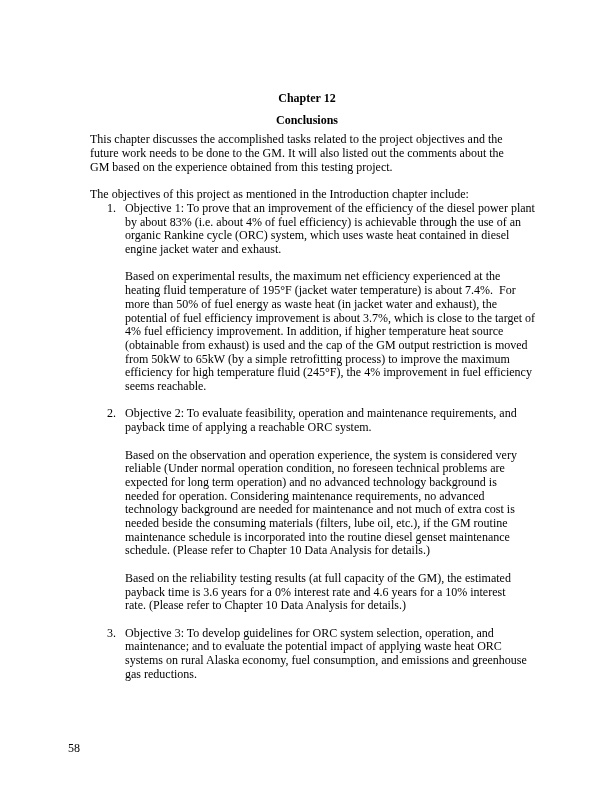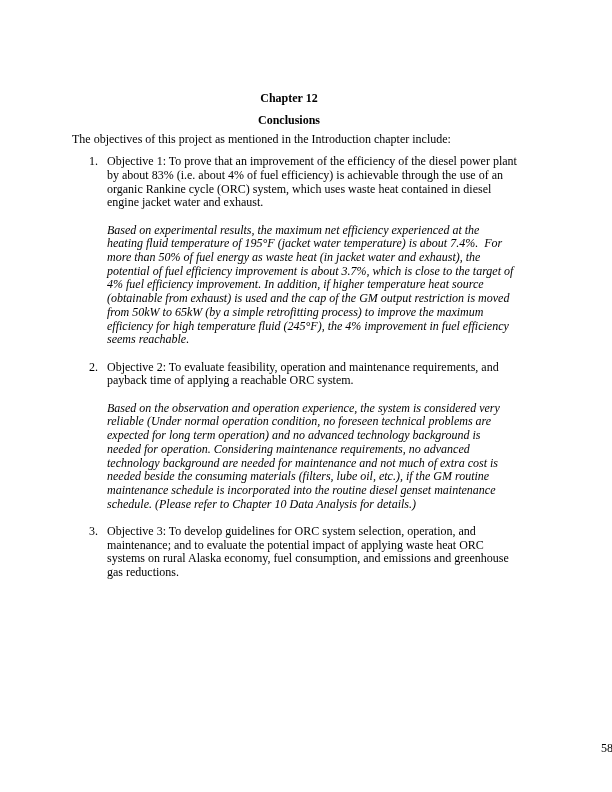--- a/index.html
+++ b/index.html
@@ -13,77 +13,79 @@
     height: 792px;
     background: #ffffff;
     overflow: hidden;
     font-family: "Liberation Serif", "DejaVu Serif", serif;
     font-size: 12px;
     line-height: 13.7px;
     color: #000000;
   }
   .content {
     position: absolute;
-    left: 72px;
+    left: 90px;
     top: 92px;
     width: 445px;
   }
   .heading {
     text-align: center;
     font-weight: bold;
     margin: 0 0 8px 0;
     width: 434px;
   }
   .heading.title {
     margin-bottom: 6px;
     text-align: center;
   }
   .para {
     margin: 0 0 13.7px 0;
     white-space: pre;
   }
   .lead {
-    margin-bottom: 8px;
+    margin-bottom: 0;
   }
   .list-item {
     position: relative;
     padding-left: 35px;
     margin: 0 0 13.7px 0;
   }
   .list-item .num {
     position: absolute;
     left: 17px;
     top: 0;
   }
   .list-item .item-text {
     white-space: pre;
   }
   .sub-para {
     margin: 0 35px 13.7px 35px;
     margin-right: 0;
     white-space: pre;
-    font-style: italic;
   }
   .page-number {
     position: absolute;
     top: 742px;
     left: 68px;
     width: 545px;
-    text-align: right;
+    text-align: left;
   }
 </style>
 </head>
 <body>
 
 <div class="page">
   <div class="content">
 
     <div class="heading">Chapter 12</div>
     <div class="heading title">Conclusions</div>
 
+    <div class="para">This chapter discusses the accomplished tasks related to the project objectives and the
+future work needs to be done to the GM. It will also listed out the comments about the
+GM based on the experience obtained from this testing project.</div>
 
     <div class="para lead">The objectives of this project as mentioned in the Introduction chapter include:</div>
 
     <div class="list-item">
       <span class="num">1.</span>
       <div class="item-text">Objective 1: To prove that an improvement of the efficiency of the diesel power plant
 by about 83% (i.e. about 4% of fuel efficiency) is achievable through the use of an
 organic Rankine cycle (ORC) system, which uses waste heat contained in diesel
 engine jacket water and exhaust.</div>
     </div>
@@ -103,20 +105,23 @@
 payback time of applying a reachable ORC system.</div>
     </div>
     <div class="sub-para">Based on the observation and operation experience, the system is considered very
 reliable (Under normal operation condition, no foreseen technical problems are
 expected for long term operation) and no advanced technology background is
 needed for operation. Considering maintenance requirements, no advanced
 technology background are needed for maintenance and not much of extra cost is
 needed beside the consuming materials (filters, lube oil, etc.), if the GM routine
 maintenance schedule is incorporated into the routine diesel genset maintenance
 schedule. (Please refer to Chapter 10 Data Analysis for details.)</div>
+    <div class="sub-para">Based on the reliability testing results (at full capacity of the GM), the estimated
+payback time is 3.6 years for a 0% interest rate and 4.6 years for a 10% interest
+rate. (Please refer to Chapter 10 Data Analysis for details.)</div>
 
     <div class="list-item">
       <span class="num">3.</span>
       <div class="item-text">Objective 3: To develop guidelines for ORC system selection, operation, and
 maintenance; and to evaluate the potential impact of applying waste heat ORC
 systems on rural Alaska economy, fuel consumption, and emissions and greenhouse
 gas reductions.</div>
     </div>
 
   </div>

